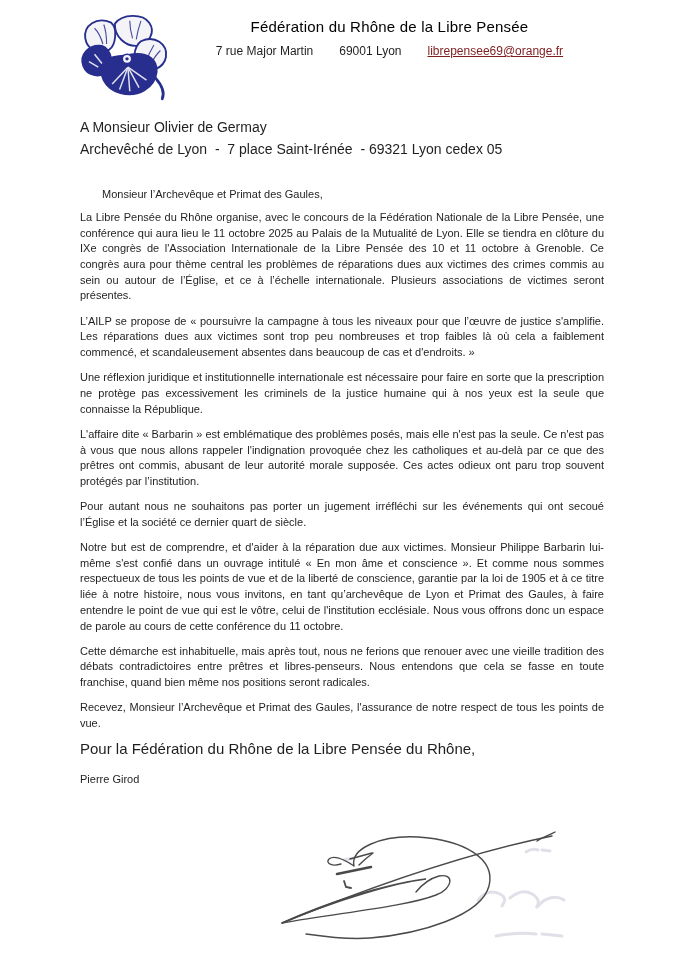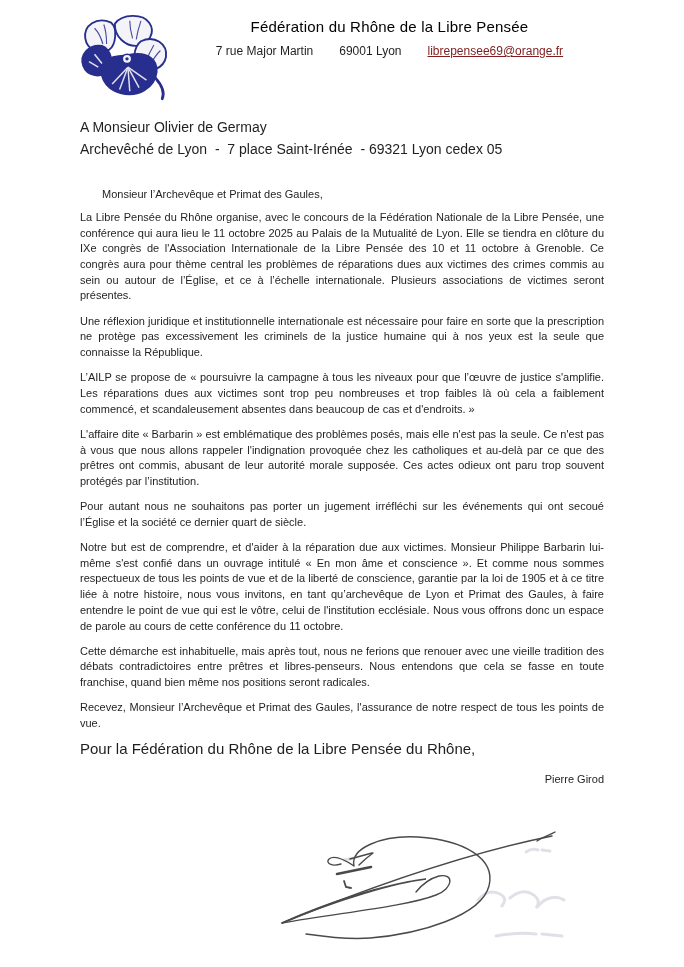--- a/index.html
+++ b/index.html
@@ -22,21 +22,21 @@
   
   .recipient{margin:15px 77px 0 80px;font-size:14px;line-height:1.55;white-space:pre-wrap;}
   
   .content{margin:0 80px;}
   .salutation{margin-top:28px;font-size:11px;padding-left:22px;}
   .content p.body-par{
     margin:9.5px 0 0 0;font-size:11px;line-height:15.7px;
     text-align:justify;text-justify:inter-word;
   }
   .closing{margin-top:9.5px;font-size:15px;line-height:15.7px;text-align:justify;}
-  .signer{margin-top:16px;text-align:right;font-size:11px;}
+  .signer{margin-top:16px;text-align:left;font-size:11px;}
   
   .signature-wrap{position:absolute;left:258px;top:828px;width:312px;height:130px;}
   .signature-wrap svg{position:absolute;left:0;top:0;}
 </style>
 </head>
 <body>
 
 <div class="page">
 
   <div class="header">
@@ -79,22 +79,22 @@
     </div>
   </div>
 
 
   <div class="recipient"><span>A Monsieur Olivier de Germay</span>
 <span>Archevêché de Lyon  -  7 place Saint-Irénée  - 69321 Lyon cedex 05</span></div>
 
   <div class="content">
     <div class="salutation">Monsieur l’Archevêque et Primat des Gaules,</div>
     <p class="body-par">La Libre Pensée du Rhône organise, avec le concours de la Fédération Nationale de la Libre Pensée, une conférence qui aura lieu le 11 octobre 2025 au Palais de la Mutualité de Lyon. Elle se tiendra en clôture du IXe congrès de l'Association Internationale de la Libre Pensée des 10 et 11 octobre à Grenoble. Ce congrès aura pour thème central les problèmes de réparations dues aux victimes des crimes commis au sein ou autour de l’Église, et ce à l’échelle internationale. Plusieurs associations de victimes seront présentes.</p>
+    <p class="body-par">L’AILP se propose de « poursuivre la campagne à tous les niveaux pour que l’œuvre de justice s'amplifie. Les réparations dues aux victimes sont trop peu nombreuses et trop faibles là où cela a faiblement commencé, et scandaleusement absentes dans beaucoup de cas et d'endroits. »</p>
     <p class="body-par">Une réflexion juridique et institutionnelle internationale est nécessaire pour faire en sorte que la prescription ne protège pas excessivement les criminels de la justice humaine qui à nos yeux est la seule que connaisse la République.</p>
-    <p class="body-par">L’AILP se propose de « poursuivre la campagne à tous les niveaux pour que l’œuvre de justice s'amplifie. Les réparations dues aux victimes sont trop peu nombreuses et trop faibles là où cela a faiblement commencé, et scandaleusement absentes dans beaucoup de cas et d'endroits. »</p>
     <p class="body-par">L'affaire dite « Barbarin » est emblématique des problèmes posés, mais elle n'est pas la seule. Ce n'est pas à vous que nous allons rappeler l'indignation provoquée chez les catholiques et au-delà par ce que des prêtres ont commis, abusant de leur autorité morale supposée. Ces actes odieux ont paru trop souvent protégés par l’institution.</p>
     <p class="body-par">Pour autant nous ne souhaitons pas porter un jugement irréfléchi sur les événements qui ont secoué l’Église et la société ce dernier quart de siècle.</p>
     <p class="body-par">Notre but est de comprendre, et d'aider à la réparation due aux victimes. Monsieur Philippe Barbarin lui-même s'est confié dans un ouvrage intitulé « En mon âme et conscience ». Et comme nous sommes respectueux de tous les points de vue et de la liberté de conscience, garantie par la loi de 1905 et à ce titre liée à notre histoire, nous vous invitons, en tant qu’archevêque de Lyon et Primat des Gaules, à faire entendre le point de vue qui est le vôtre, celui de l'institution ecclésiale. Nous vous offrons donc un espace de parole au cours de cette conférence du 11 octobre.</p>
     <p class="body-par">Cette démarche est inhabituelle, mais après tout, nous ne ferions que renouer avec une vieille tradition des débats contradictoires entre prêtres et libres-penseurs. Nous entendons que cela se fasse en toute franchise, quand bien même nos positions seront radicales.</p>
     <p class="body-par">Recevez, Monsieur l’Archevêque et Primat des Gaules, l'assurance de notre respect de tous les points de vue.</p>
     <p class="closing">Pour la Fédération du Rhône de la Libre Pensée du Rhône,</p>
     <div class="signer">Pierre Girod</div>
   </div>
 
   <div class="signature-wrap">

